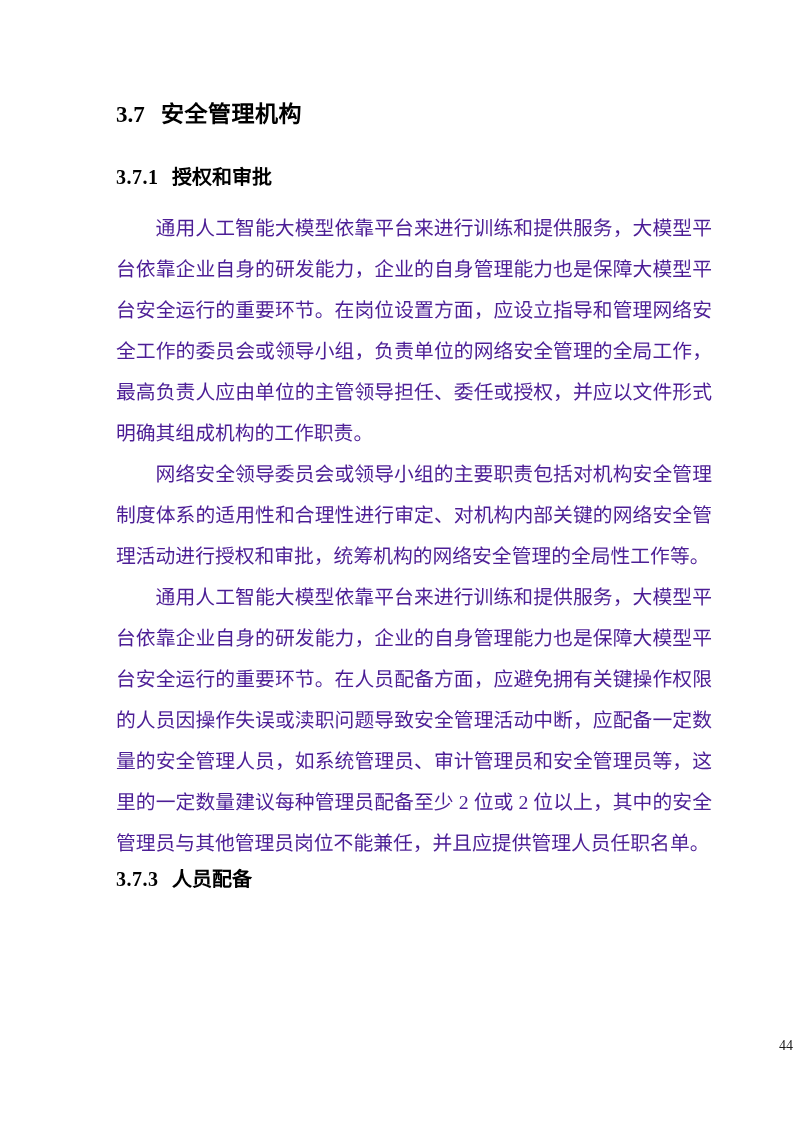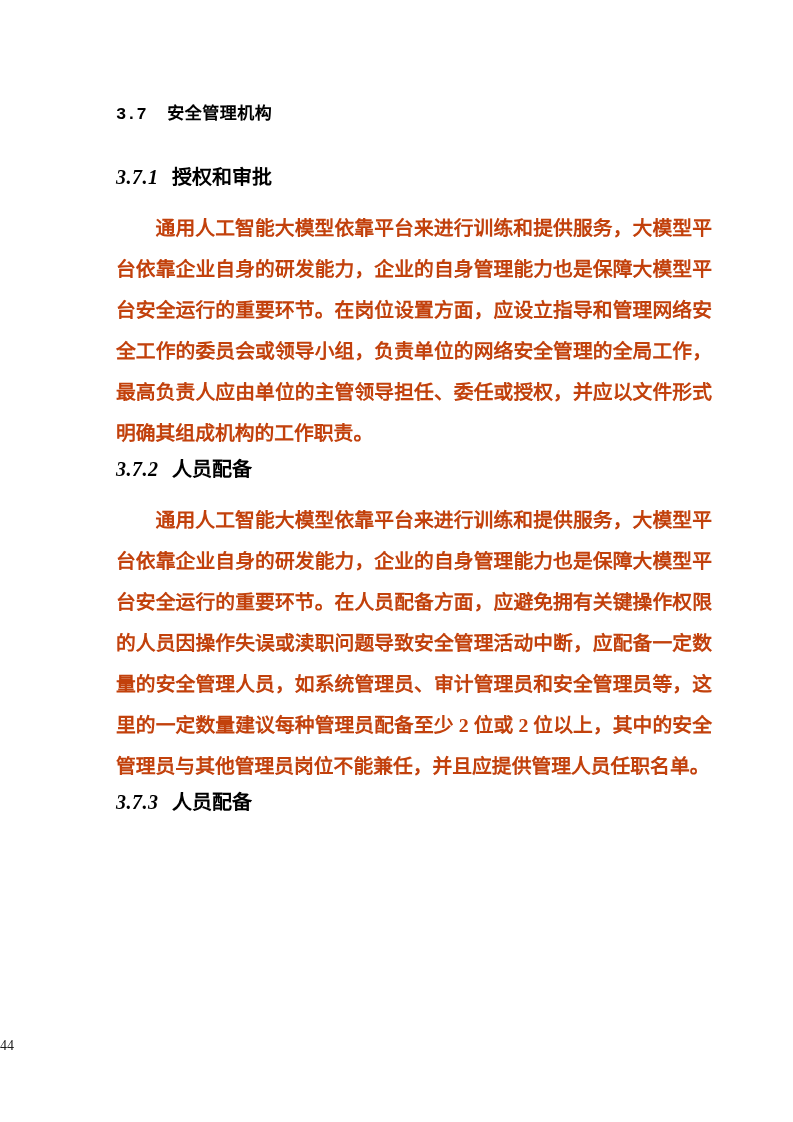--- a/index.html
+++ b/index.html
@@ -17,25 +17,25 @@
     font-family: "Liberation Serif", serif;
   }
   .content {
     position: absolute;
     left: 116px;
     top: 98px;
     width: 596px;
   }
   h1.chapter {
     margin: 0 0 30px 0;
-    font-size: 17px;
+    font-size: 23px;
     line-height: 34px;
     font-weight: 700;
     color: #000000;
-    font-family: Liberation Mono, monospace;
+    font-family: Liberation Serif, serif;
     letter-spacing: 0.5px;
   }
   h1.chapter .num {
     margin-right: 10px;
     letter-spacing: 0;
   }
   h2.section {
     margin: 16px 0 16px 0;
     font-size: 20px;
     line-height: 30px;
@@ -43,39 +43,37 @@
     color: #000000;
     font-family: "Liberation Sans", sans-serif;
   }
   h2.section:first-of-type {
     margin-top: 0;
   }
   h2.section .num {
     font-family: "Liberation Serif", serif;
     margin-right: 8px;
     letter-spacing: 0.5px;
-    font-style: italic;
   }
   p.body-para {
     margin: 0;
     font-size: 19.8px;
     line-height: 41px;
     text-align: justify;
     text-justify: inter-ideograph;
     text-indent: 2em;
-    color: #c2410c;
+    color: #4c1d95;
     word-break: break-all;
-    font-weight: bold;
   }
   .footer {
     position: absolute;
     left: 0;
     right: 0;
     top: 1036px;
-    text-align: left;
+    text-align: right;
     font-size: 14px;
     line-height: 20px;
     color: #1c1c1c;
     font-family: "Liberation Serif", serif;
   }
 </style>
 </head>
 <body>
 
 <div class="page">
@@ -85,27 +83,24 @@
       <span class="num">3.7</span>
       <span class="txt">安全管理机构</span>
     </h1>
 
     <section>
       <h2 class="section">
         <span class="num">3.7.1</span>
         <span class="txt">授权和审批</span>
       </h2>
       <p class="body-para">通用人工智能大模型依靠平台来进行训练和提供服务，大模型平台依靠企业自身的研发能力，企业的自身管理能力也是保障大模型平台安全运行的重要环节。在岗位设置方面，应设立指导和管理网络安全工作的委员会或领导小组，负责单位的网络安全管理的全局工作，最高负责人应由单位的主管领导担任、委任或授权，并应以文件形式明确其组成机构的工作职责。</p>
+      <p class="body-para">网络安全领导委员会或领导小组的主要职责包括对机构安全管理制度体系的适用性和合理性进行审定、对机构内部关键的网络安全管理活动进行授权和审批，统筹机构的网络安全管理的全局性工作等。</p>
     </section>
 
     <section>
-      <h2 class="section">
-        <span class="num">3.7.2</span>
-        <span class="txt">人员配备</span>
-      </h2>
       <p class="body-para">通用人工智能大模型依靠平台来进行训练和提供服务，大模型平台依靠企业自身的研发能力，企业的自身管理能力也是保障大模型平台安全运行的重要环节。在人员配备方面，应避免拥有关键操作权限的人员因操作失误或渎职问题导致安全管理活动中断，应配备一定数量的安全管理人员，如系统管理员、审计管理员和安全管理员等，这里的一定数量建议每种管理员配备至少 2 位或 2 位以上，其中的安全管理员与其他管理员岗位不能兼任，并且应提供管理人员任职名单。</p>
     </section>
 
     <section>
       <h2 class="section">
         <span class="num">3.7.3</span>
         <span class="txt">人员配备</span>
       </h2>
     </section>
 

